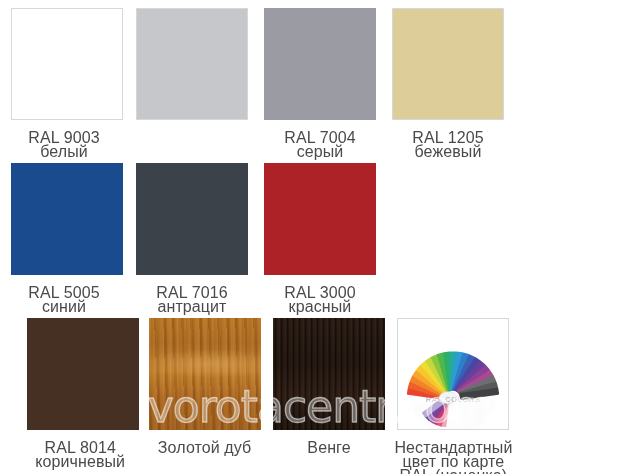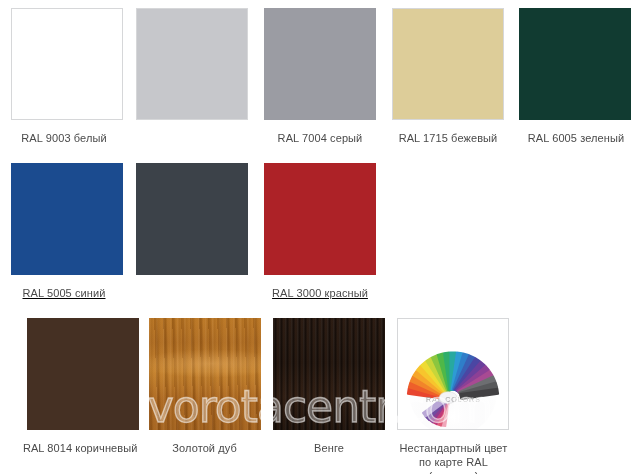--- a/index.html
+++ b/index.html
@@ -21,21 +21,21 @@
     height: 474px;
     box-sizing: border-box;
   }
 
   .swatch-row {
     display: flex;
     width: 640px;
     box-sizing: border-box;
   }
   .swatch-row.row-1 { height: 155px; }
-  .swatch-row.row-2 { height: 155px; text-decoration: underline; }
+  .swatch-row.row-2 { height: 155px; }
   .swatch-row.row-3 { height: 164px; padding-left: 18px; }
 
   .swatch-cell {
     width: 128px;
     box-sizing: border-box;
     display: flex;
     flex-direction: column;
     align-items: center;
     position: relative;
   }
@@ -52,21 +52,21 @@
   
   .swatch-cell.col-1 .swatch-chip { margin-left: 6px; }
   .swatch-cell.col-5 .swatch-chip { margin-right: 2px; }
 
   .swatch-chip.bordered {
     border: 1px solid #d6d7d9;
   }
 
   .swatch-label {
     margin-top: 11px;
-    font-size: 11px;
+    font-size: 16px;
     line-height: 14px;
     color: #4a4a4a;
     text-align: center;
     width: 120px;
     letter-spacing: 0.1px;
   }
 
   
   .tex-oak {
     background:
@@ -163,35 +163,32 @@
     </div>
     <div class="swatch-cell col-2">
       <div class="swatch-chip bordered" style="background: rgb(198, 199, 203);"></div>
     </div>
     <div class="swatch-cell col-3">
       <div class="swatch-chip" style="background: rgb(155, 156, 163);"></div>
       <div class="swatch-label">RAL 7004 серый</div>
     </div>
     <div class="swatch-cell col-4">
       <div class="swatch-chip bordered" style="background: rgb(221, 205, 153);"></div>
-      <div class="swatch-label">RAL 1715 бежевый</div>
-    </div>
-    <div class="swatch-cell col-5">
-      <div class="swatch-chip" style="background: rgb(17, 59, 49);"></div>
-      <div class="swatch-label">RAL 6005 зеленый</div>
+      <div class="swatch-label">RAL 1205 бежевый</div>
     </div>
   </div>
 
   <div class="swatch-row row-2">
     <div class="swatch-cell col-1">
       <div class="swatch-chip" style="background: rgb(27, 75, 143);"></div>
       <div class="swatch-label">RAL 5005 синий</div>
     </div>
     <div class="swatch-cell col-2">
       <div class="swatch-chip" style="background: rgb(60, 66, 73);"></div>
+      <div class="swatch-label">RAL 7016 антрацит</div>
     </div>
     <div class="swatch-cell col-3">
       <div class="swatch-chip" style="background: rgb(173, 34, 39);"></div>
       <div class="swatch-label">RAL 3000 красный</div>
     </div>
   </div>
 
   <div class="swatch-row row-3">
     <div class="swatch-cell col-1">
       <div class="swatch-chip" style="background: rgb(69, 48, 35);"></div>

